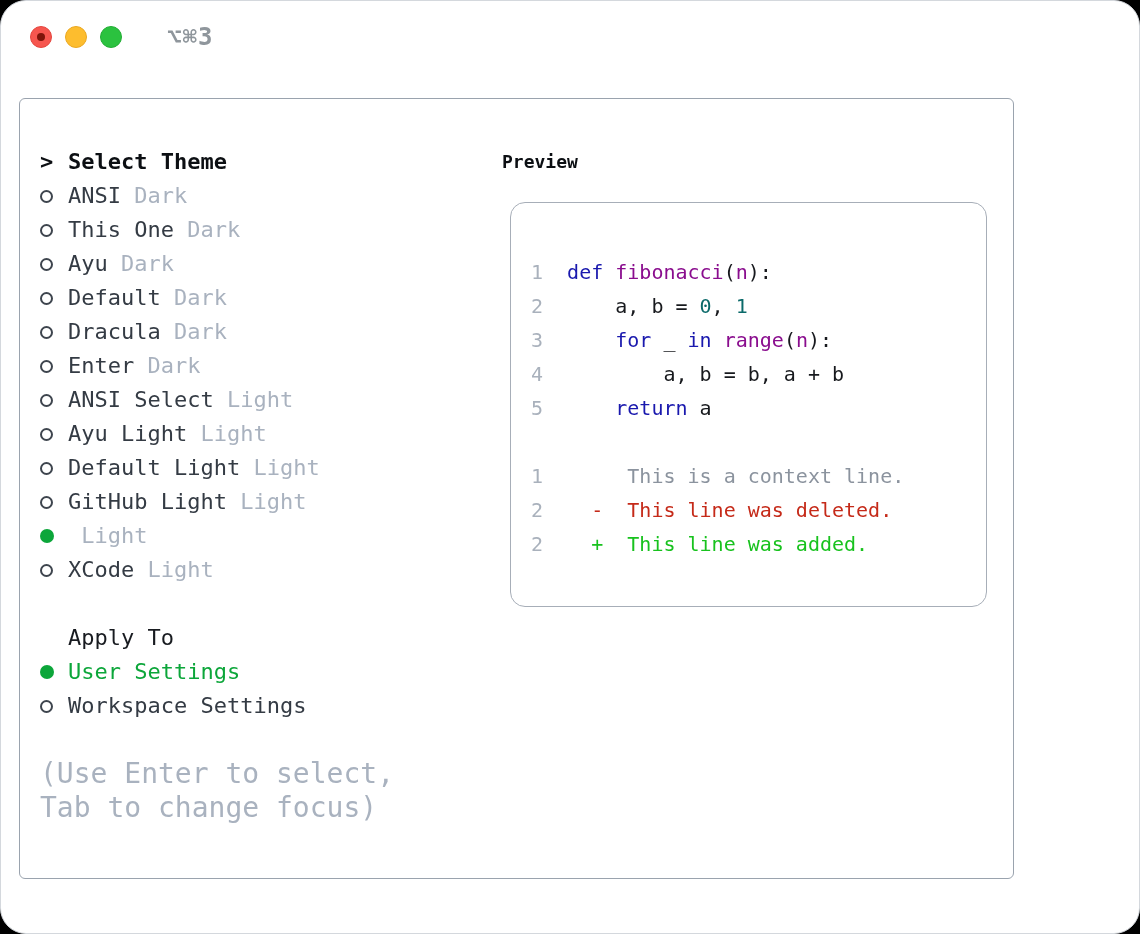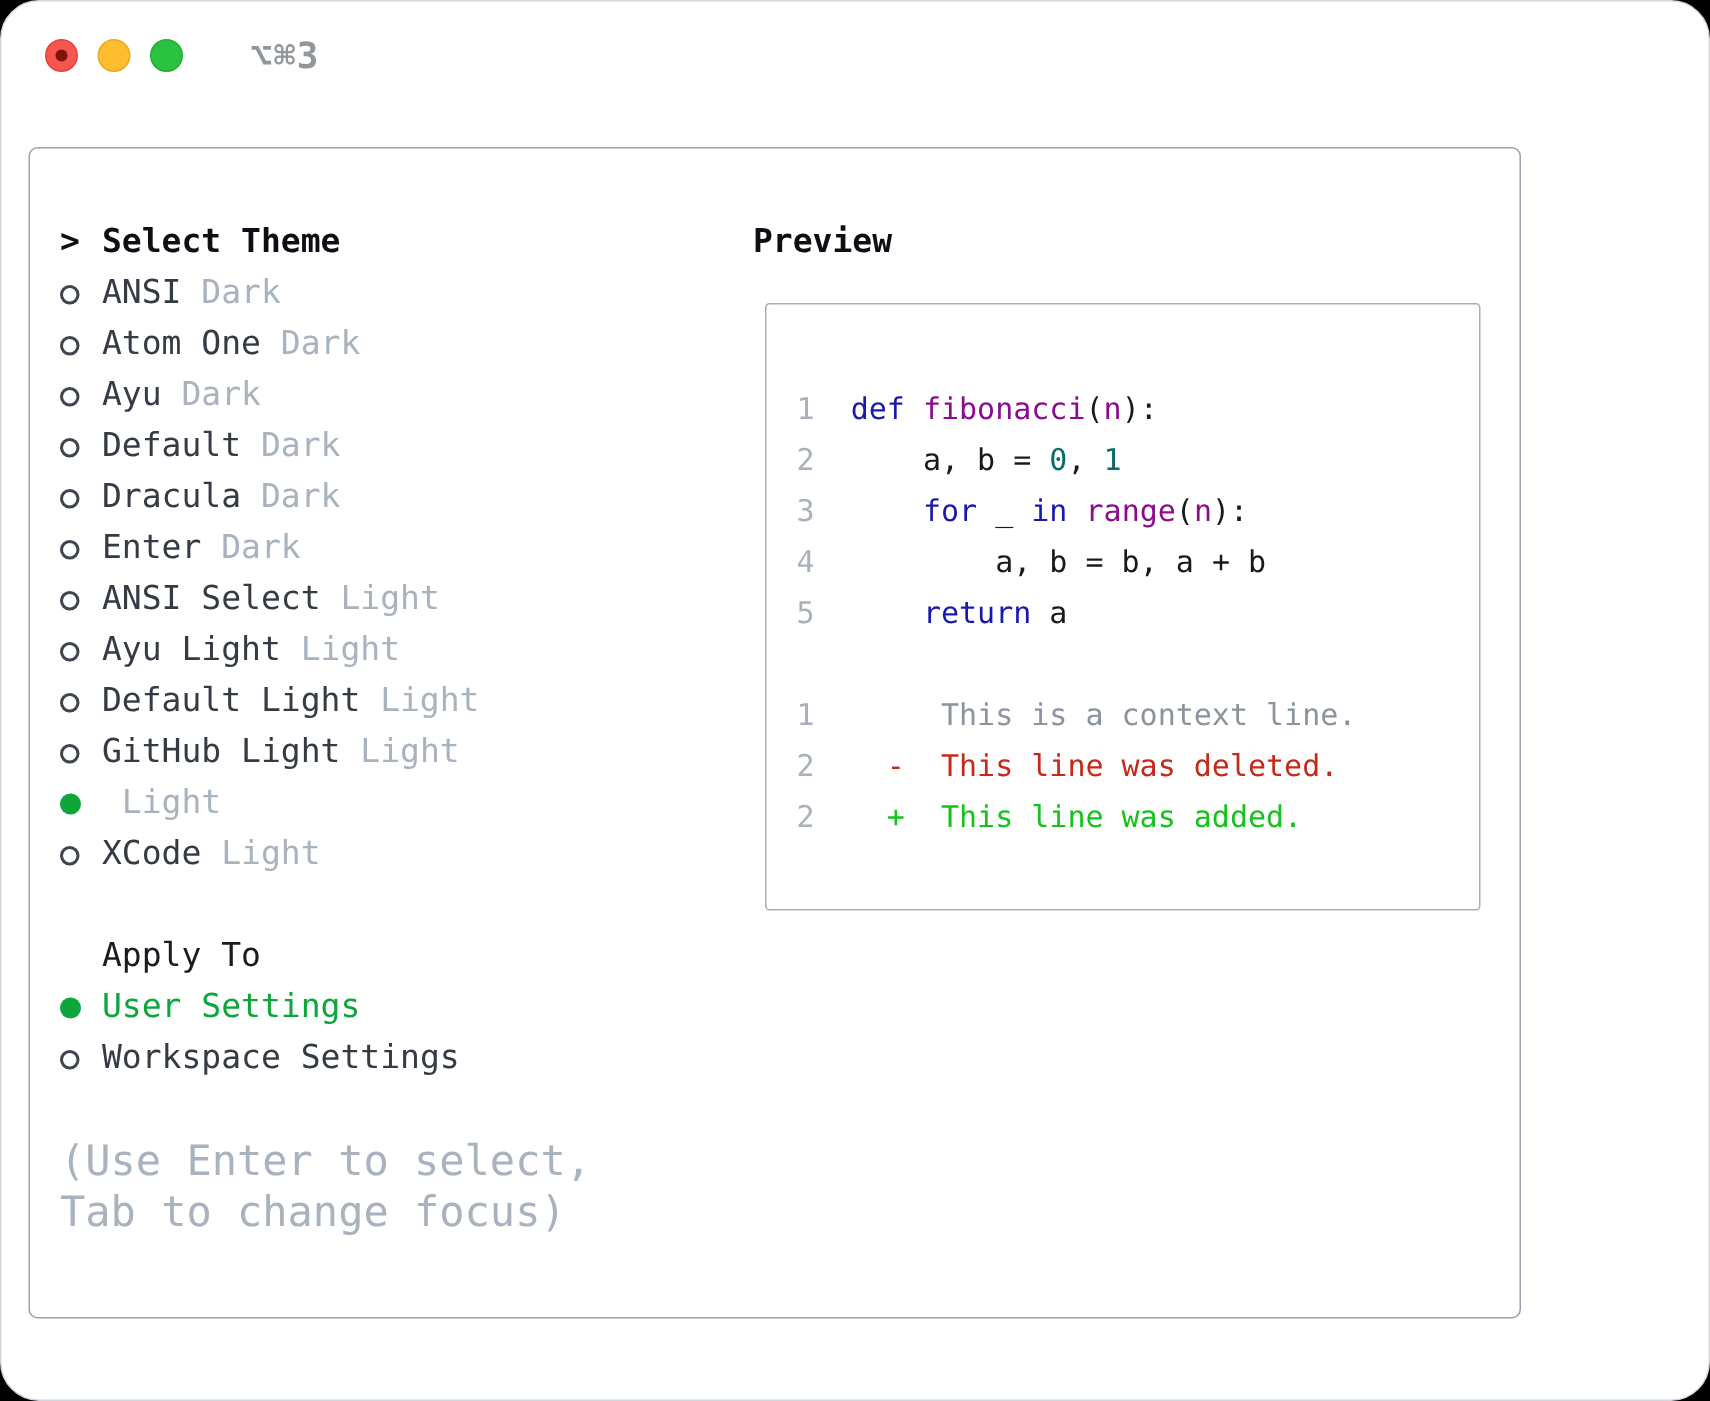--- a/index.html
+++ b/index.html
@@ -54,25 +54,25 @@
   .iname.sel { color:#0ca63a; }
   .ivariant { color:#a9b2bf; margin-left:1ch; white-space:pre; }
   .blank-row { height:34px; }
   .help {
     width:420px; font-size:28px; line-height:34px;
     color:#a9b2bf; word-break:normal;
   }
 
   
   .right-col { position:absolute; left:482px; top:46px; }
-  .preview-header { height:34px; line-height:34px; font-size:22px; }
+  .preview-header { height:34px; line-height:34px; font-size:18px; }
   .preview-box {
     margin-top:23px; margin-left:8px;
     width:477px; height:405px;
-    border:1.5px solid #a7aeb8; border-radius:3px;
+    border:1.5px solid #a7aeb8; border-radius:15px;
     padding:52px 0 0 20px;
     background:#fff;
     font-size:20px;
   }
   .crow { height:34px; line-height:34px; white-space:pre; font-size:20px; }
   .ln  { display:inline-block; width:1ch; color:#a9b1bc; }
   .sp2 { display:inline-block; width:2ch; }
   .sp4 { display:inline-block; width:4ch; }
   .mk  { display:inline-block; width:1ch; }
   .tok-keyword  { color:#1a19ae; }
@@ -113,21 +113,21 @@
             <span class="gutter">
               <span class="ring"></span>
             </span>
             <span class="iname">ANSI</span>
             <span class="ivariant">Dark</span>
           </div>
           <div class="row">
             <span class="gutter">
               <span class="ring"></span>
             </span>
-            <span class="iname">Atom One</span>
+            <span class="iname">This One</span>
             <span class="ivariant">Dark</span>
           </div>
           <div class="row">
             <span class="gutter">
               <span class="ring"></span>
             </span>
             <span class="iname">Ayu</span>
             <span class="ivariant">Dark</span>
           </div>
           <div class="row">

